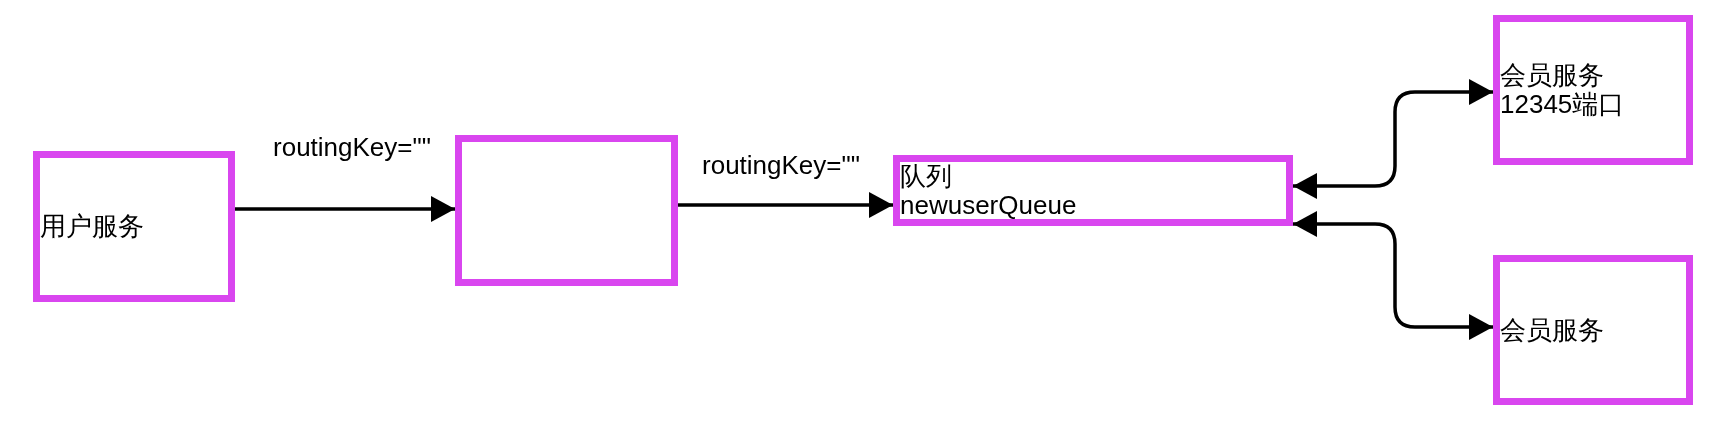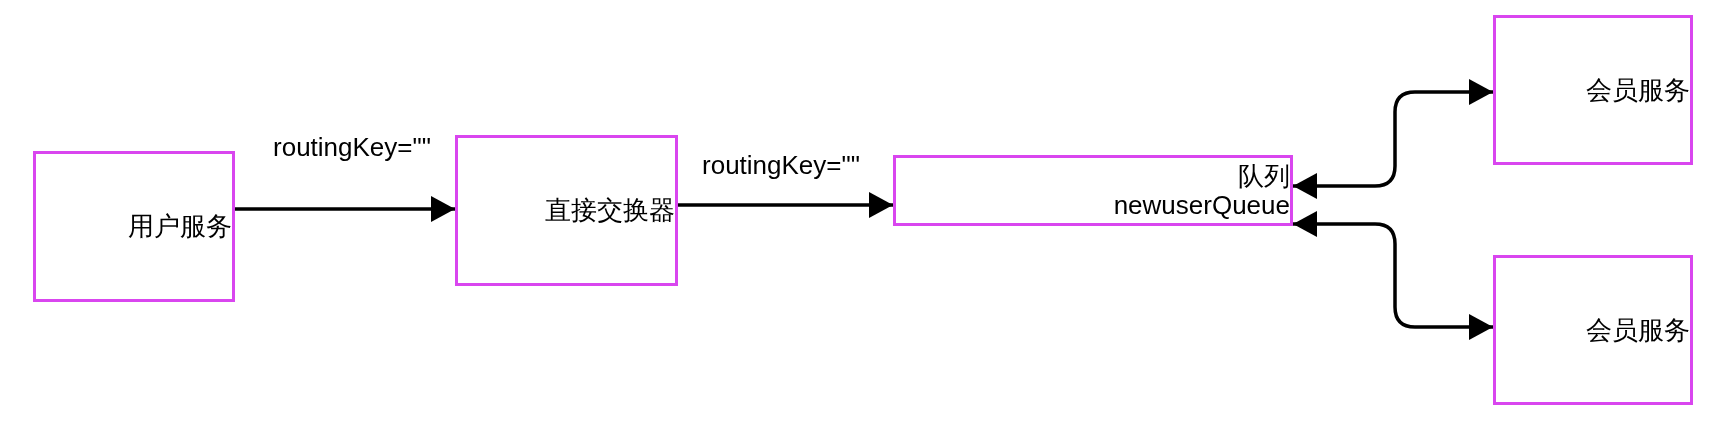--- a/index.html
+++ b/index.html
@@ -19,25 +19,25 @@
   .edge-layer {
     position: absolute;
     left: 0;
     top: 0;
     width: 1724px;
     height: 424px;
   }
   .node {
     position: absolute;
     box-sizing: border-box;
-    border: 3px solid #d946ef;
+    border: 7px solid #d946ef;
     background: #ffffff;
     display: flex;
     flex-direction: column;
-    align-items: flex-end;
+    align-items: flex-start;
     justify-content: center;
     text-align: center;
     font-size: 26px;
     line-height: 29px;
     white-space: nowrap;
   }
   .n-user     { left: 33px;   top: 151px; width: 202px; height: 151px; }
   .n-exchange { left: 455px;  top: 135px; width: 223px; height: 151px; }
   .n-queue    { left: 893px;  top: 155px; width: 400px; height: 71px; }
   .n-svc1     { left: 1493px; top: 15px;  width: 200px; height: 150px; }
@@ -74,30 +74,30 @@
     <path d="M 1293 186 L 1375 186 Q 1395 186 1395 166 L 1395 112 Q 1395 92 1415 92 L 1493 92" fill="none" stroke="#000000" stroke-width="3.5" marker-start="url(#arrow-rev)" marker-end="url(#arrow)"></path>
 
     <path d="M 1293 224 L 1375 224 Q 1395 224 1395 244 L 1395 307 Q 1395 327 1415 327 L 1493 327" fill="none" stroke="#000000" stroke-width="3.5" marker-start="url(#arrow-rev)" marker-end="url(#arrow)"></path>
   </svg>
 
   <div class="node n-user">
     <span>用户服务</span>
   </div>
 
   <div class="node n-exchange">
-    <span>直接交换器</span>
   </div>
 
   <div class="node n-queue">
     <span>队列</span>
     <span>newuserQueue</span>
   </div>
 
   <div class="node n-svc1">
     <span>会员服务</span>
+    <span>12345端口</span>
   </div>
 
   <div class="node n-svc2">
     <span>会员服务</span>
   </div>
 
   <div class="edge-label l-publish">
     <div>routingKey=""</div>
   </div>
 

